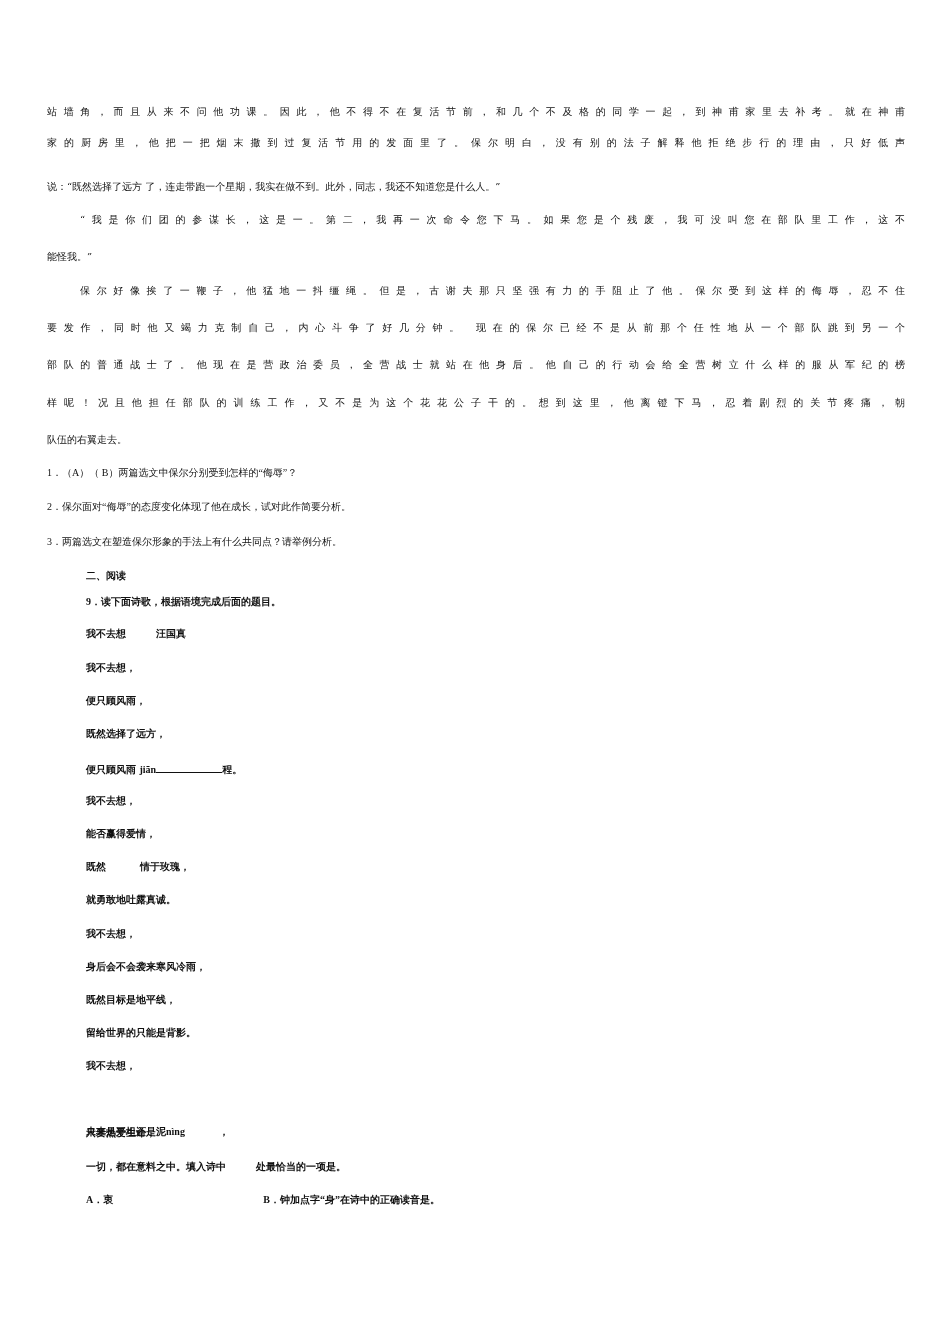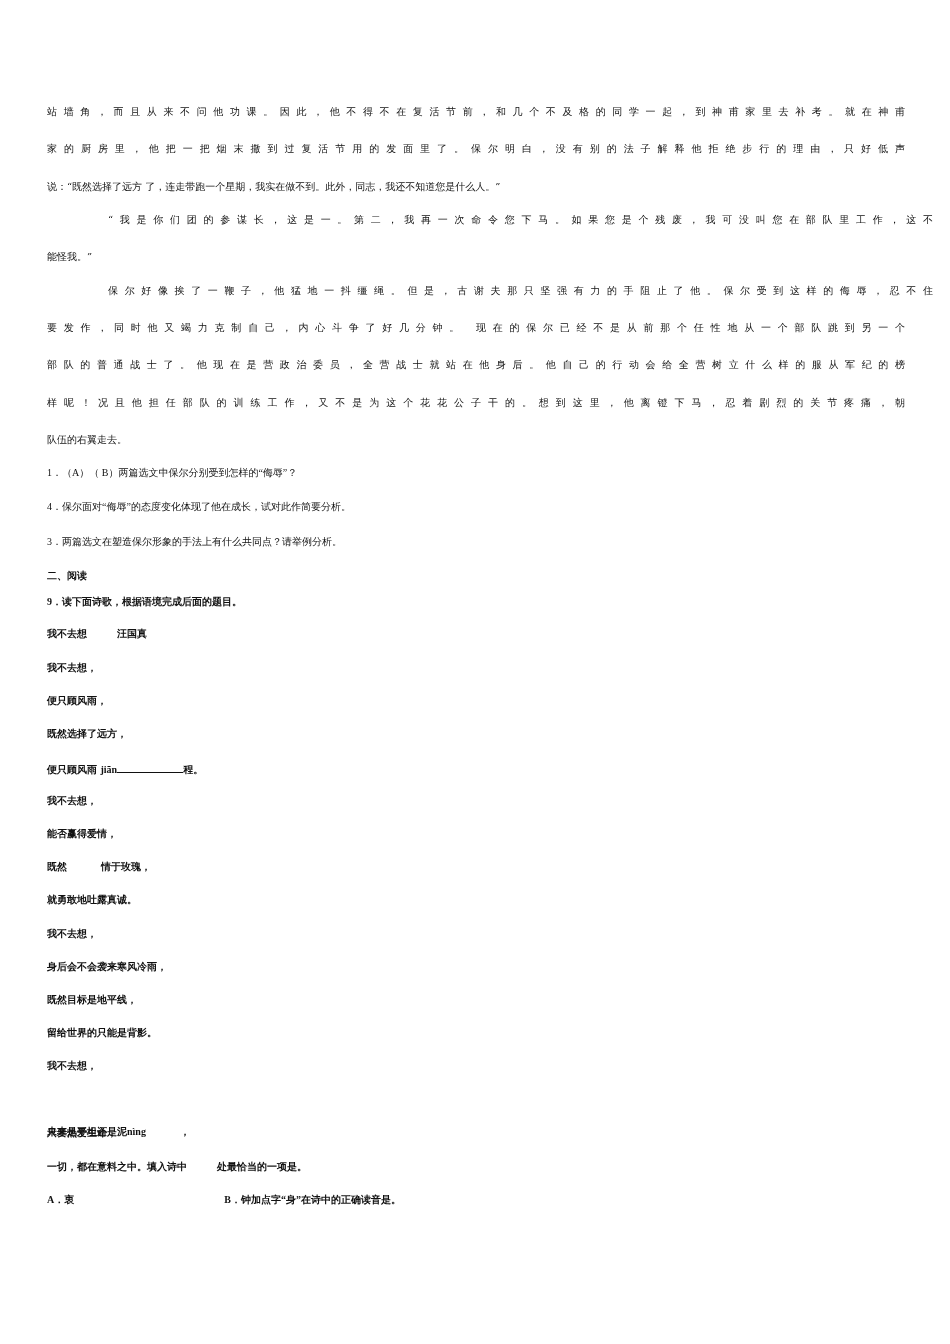--- a/index.html
+++ b/index.html
@@ -1,45 +1,45 @@
 <!DOCTYPE html>
 <html><head>
 <meta charset="utf-8">
 <style>
   html, body { margin: 0; padding: 0; background: #ffffff; }
   body { width: 950px; height: 1344px; position: relative; overflow: hidden;
          font-family: "DejaVu Serif", "Liberation Serif", serif; color: #111; }
   .line { position: absolute; left: 47px; white-space: nowrap; font-size: 10px; line-height: 20px; }
   .just { width: 858px; text-align: justify; text-align-last: justify; }
-  .indent { left: 80px; width: 825px; margin-left: 28px; }
+  .indent { left: 80px; width: 825px; }
   .sans { font-family: Liberation Serif, serif; }
-  .bold { font-weight: bold; }
+  .bold { font-weight: bold; margin-left: 39px; }
   .blank { display: inline-block; border-bottom: 1px solid #111; width: 66px; height: 14px; vertical-align: baseline; }
   .gap { display: inline-block; width: 34px; }
   .gap2 { display: inline-block; width: 30px; }
   .gap3 { display: inline-block; width: 150px; }
 </style>
 </head>
 <body>
 
 <div>
 
   <div class="line just" style="top:102px">站墙角，而且从来不问他功课。因此，他不得不在复活节前，和几个不及格的同学一起，到神甫家里去补考。就在神甫</div>
-  <div class="line just" style="top:139px">家的厨房里，他把一把烟末撒到过复活节用的发面里了。保尔明白，没有别的法子解释他拒绝步行的理由，只好低声</div>
+  <div class="line just" style="top:133px">家的厨房里，他把一把烟末撒到过复活节用的发面里了。保尔明白，没有别的法子解释他拒绝步行的理由，只好低声</div>
   <div class="line" style="top:177px">说：“既然选择了远方 了，连走带跑一个星期，我实在做不到。此外，同志，我还不知道您是什么人。”</div>
   <div class="line just indent" style="top:210px">“我是你们团的参谋长，这是一。第二，我再一次命令您下马。如果您是个残废，我可没叫您在部队里工作，这不</div>
   <div class="line" style="top:247px">能怪我。”</div>
   <div class="line just indent" style="top:281px">保尔好像挨了一鞭子，他猛地一抖缰绳。但是，古谢夫那只坚强有力的手阻止了他。保尔受到这样的侮辱，忍不住</div>
   <div class="line just" style="top:318px">要发作，同时他又竭力克制自己，内心斗争了好几分钟。 现在的保尔已经不是从前那个任性地从一个部队跳到另一个</div>
   <div class="line just" style="top:355px">部队的普通战士了。他现在是营政治委员，全营战士就站在他身后。他自己的行动会给全营树立什么样的服从军纪的榜</div>
   <div class="line just" style="top:393px">样呢！况且他担任部队的训练工作，又不是为这个花花公子干的。想到这里，他离镫下马，忍着剧烈的关节疼痛，朝</div>
   <div class="line" style="top:430px">队伍的右翼走去。</div>
 
   <div class="line sans" style="top:463px">1．（A）（ B）两篇选文中保尔分别受到怎样的“侮辱”？</div>
-  <div class="line sans" style="top:497px">4．保尔面对“侮辱”的态度变化体现了他在成长，试对此作简要分析。</div>
+  <div class="line sans" style="top:497px">2．保尔面对“侮辱”的态度变化体现了他在成长，试对此作简要分析。</div>
   <div class="line sans" style="top:532px">3．两篇选文在塑造保尔形象的手法上有什么共同点？请举例分析。</div>
 
   <div class="line sans bold" style="top:566px">二、阅读</div>
   <div class="line sans bold" style="top:592px">9．读下面诗歌，根据语境完成后面的题目。</div>
 
   <div class="line bold" style="top:624px">
     <span>我不去想</span><span class="gap2"></span><span>汪国真</span>
   </div>
 
   <div class="line bold" style="top:658px">我不去想，</div>

